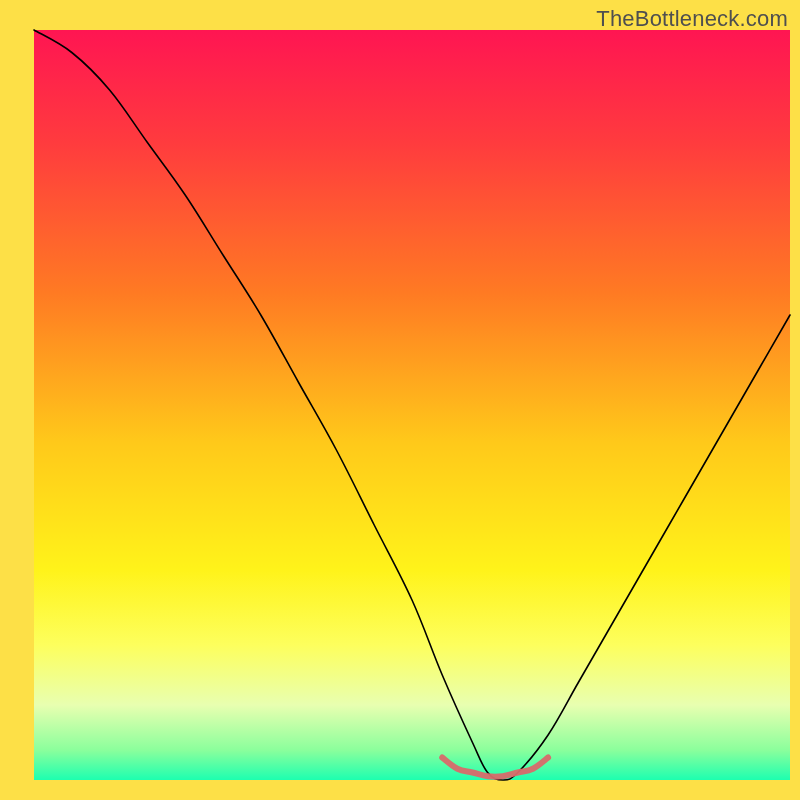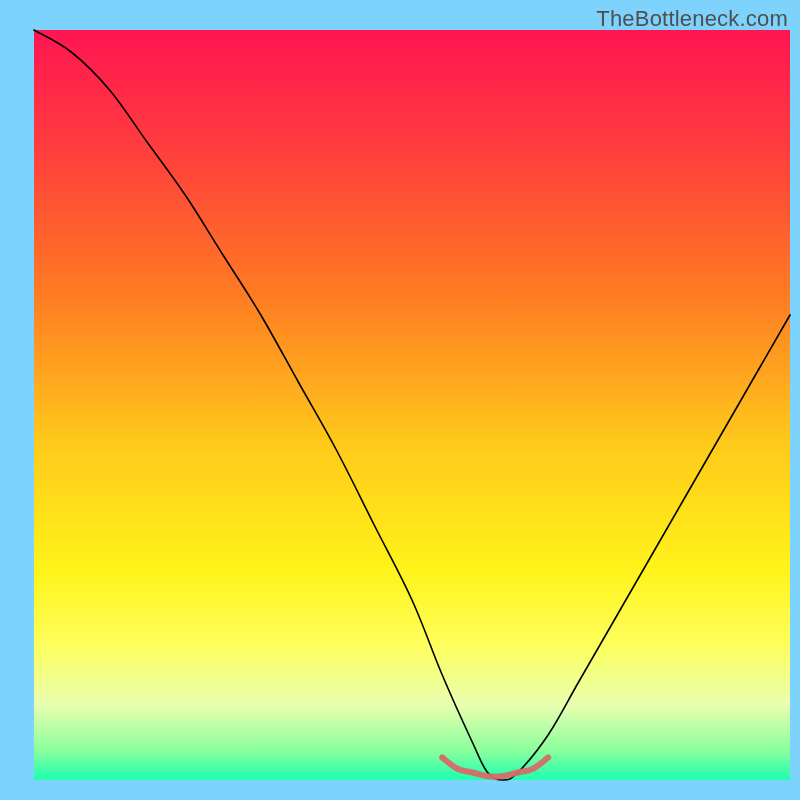--- a/index.html
+++ b/index.html
@@ -8,21 +8,21 @@
     width: 800px;
     height: 800px;
     overflow: hidden;
     background: #000;
     font-family: Arial, Helvetica, sans-serif;
   }
   .frame {
     position: relative;
     width: 800px;
     height: 800px;
-    background: #7dd3fc;
+    background: #fde047;
   }
   .watermark {
     position: absolute;
     top: 6px;
     right: 12px;
     color: #4f4f4f;
     font-size: 22px;
     font-weight: 400;
     letter-spacing: 0.2px;
     z-index: 5;

